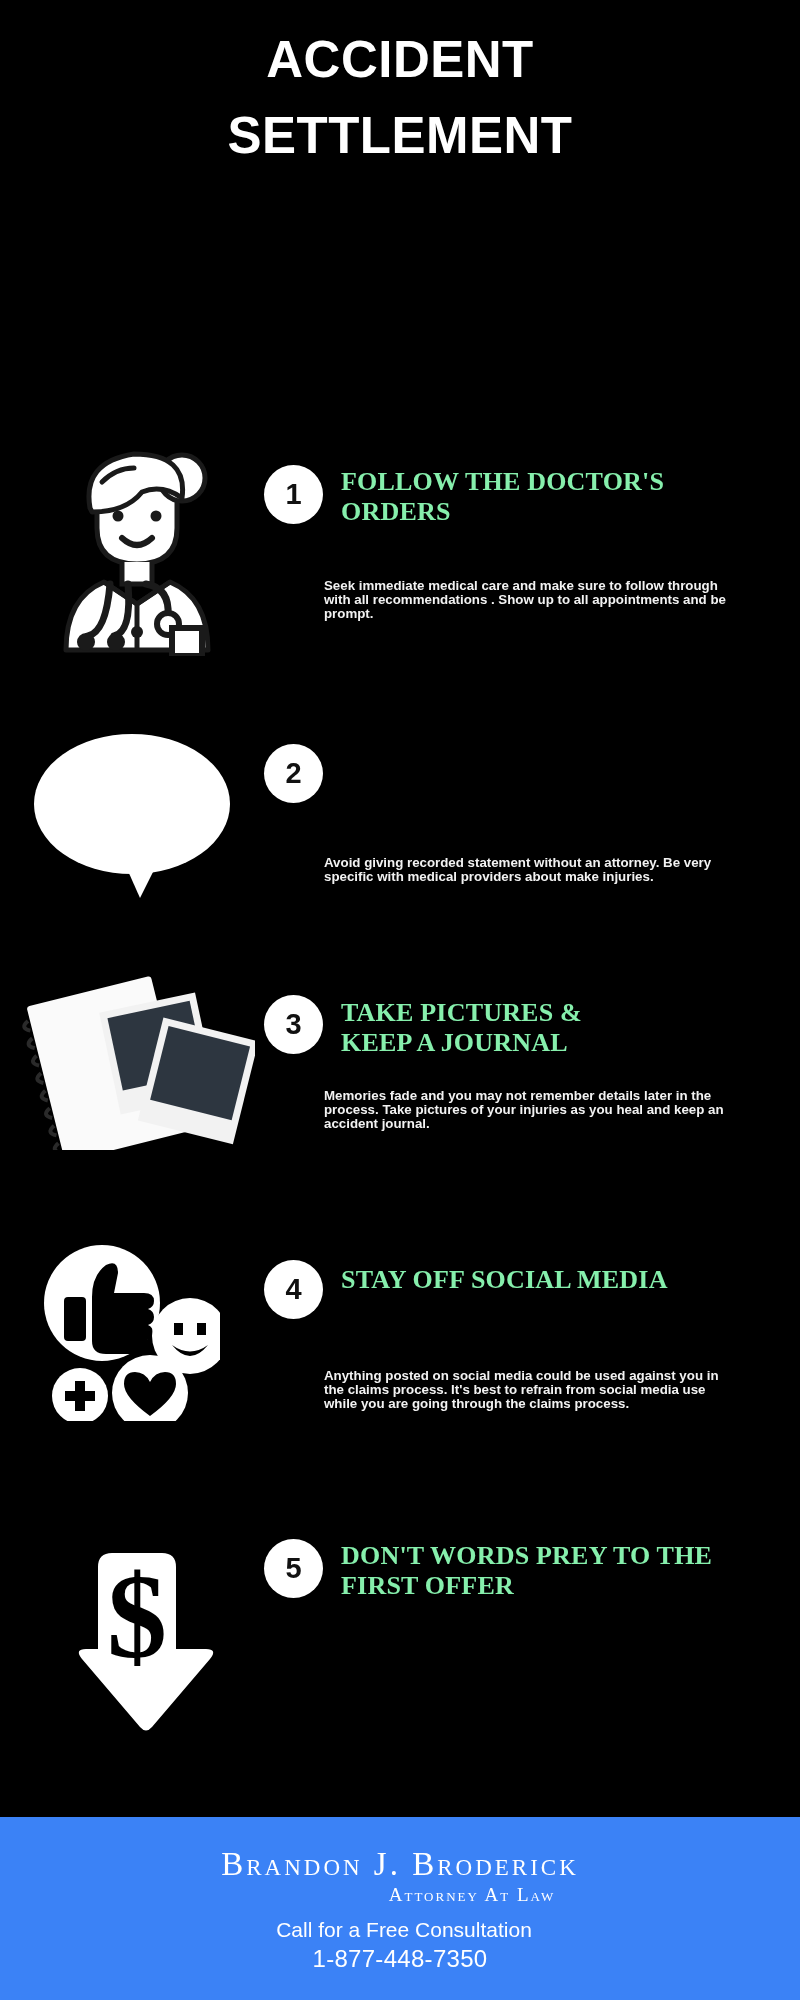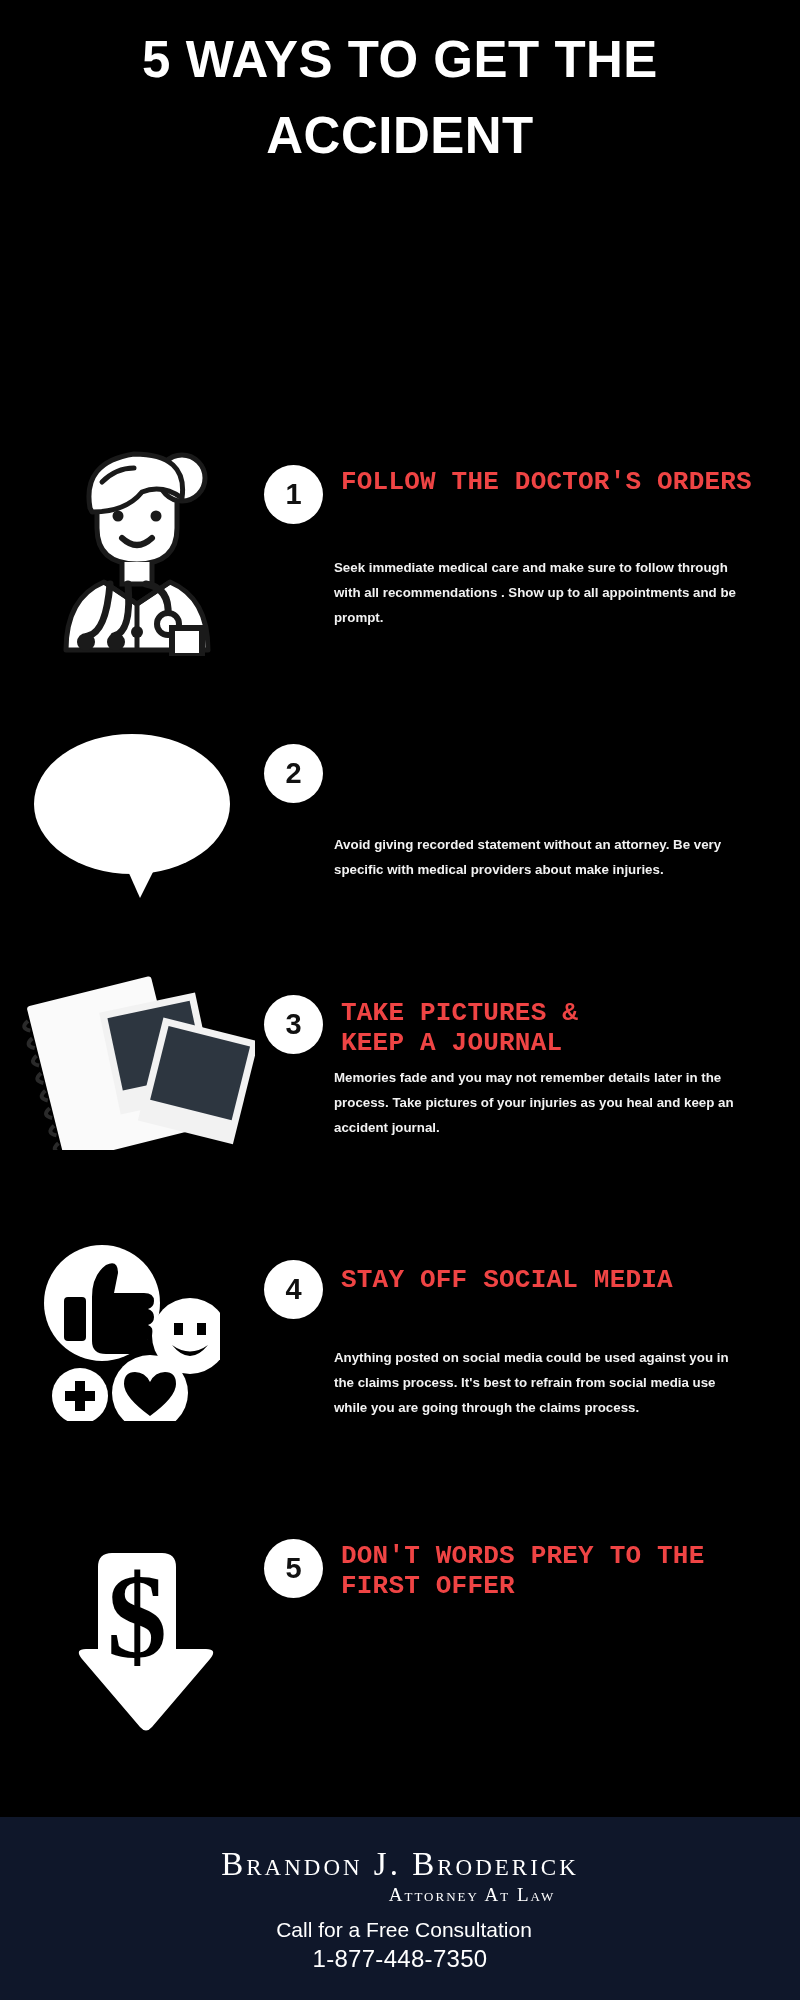--- a/index.html
+++ b/index.html
@@ -65,36 +65,37 @@
     font-weight: bold;
     font-size: 29px;
     line-height: 59px;
     text-align: center;
     font-family: "Liberation Sans", sans-serif;
   }
   .sec-heading {
     position: absolute;
     left: 341px;
     width: 430px;
-    color: #ef4444;
+    color: #86efac;
     font-weight: bold;
     font-size: 26px;
     line-height: 30px;
     letter-spacing: 0.2px;
-    font-family: Liberation Mono, monospace;
+    font-family: Liberation Serif, serif;
   }
   .sec-body {
     position: absolute;
-    left: 334px;
+    left: 324px;
     width: 406px;
     color: #f2f2f2;
     font-weight: bold;
     font-size: 13.3px;
-    line-height: 25px;
-    font-family: "Liberation Sans", sans-serif;
+    line-height: 14px;
+    font-family: "Liberation Sans", sans-serif;
+    margin-top: 24px;
   }
 
   
   .doctor-icon { position: absolute; left: 22px; top: 6px; }
 
   
   .bubble-icon { position: absolute; left: 12px; top: 8px; }
 
   
   .photos-icon { position: absolute; left: 0px; top: 0px; }
@@ -105,21 +106,21 @@
   
   .dollar-icon { position: absolute; left: 22px; top: 0px; }
 
   
   #footer {
     position: absolute;
     left: 0;
     top: 1817px;
     width: 800px;
     height: 183px;
-    background: #0f172a;
+    background: #3b82f6;
     text-align: center;
   }
   .firm-name {
     margin-top: 28px;
     color: #ffffff;
     font-family: "Liberation Serif", serif;
     font-size: 33px;
     letter-spacing: 3px;
     font-variant: small-caps;
     text-transform: capitalize;
@@ -153,22 +154,22 @@
     line-height: 28px;
     letter-spacing: 0.3px;
   }
 </style>
 </head>
 <body>
 
 <div id="page">
 
   <div class="title-block">
-    <div class="title-line">5 WAYS TO GET THE</div>
     <div class="title-line">ACCIDENT</div>
+    <div class="title-line">SETTLEMENT</div>
   </div>
 
   <div class="section" style="top:430px;height:240px;">
     <div class="icon-slot">
       <svg class="doctor-icon" width="190" height="220" viewBox="0 0 190 220">
 
         <path d="M55 58 Q55 22 95 22 Q135 22 135 58 L135 92 Q135 128 95 128 Q55 128 55 92 Z" fill="#ffffff" stroke="#1a1a1a" stroke-width="5"></path>
 
         <circle cx="140" cy="42" r="23" fill="#ffffff" stroke="#1a1a1a" stroke-width="5"></circle>
 

